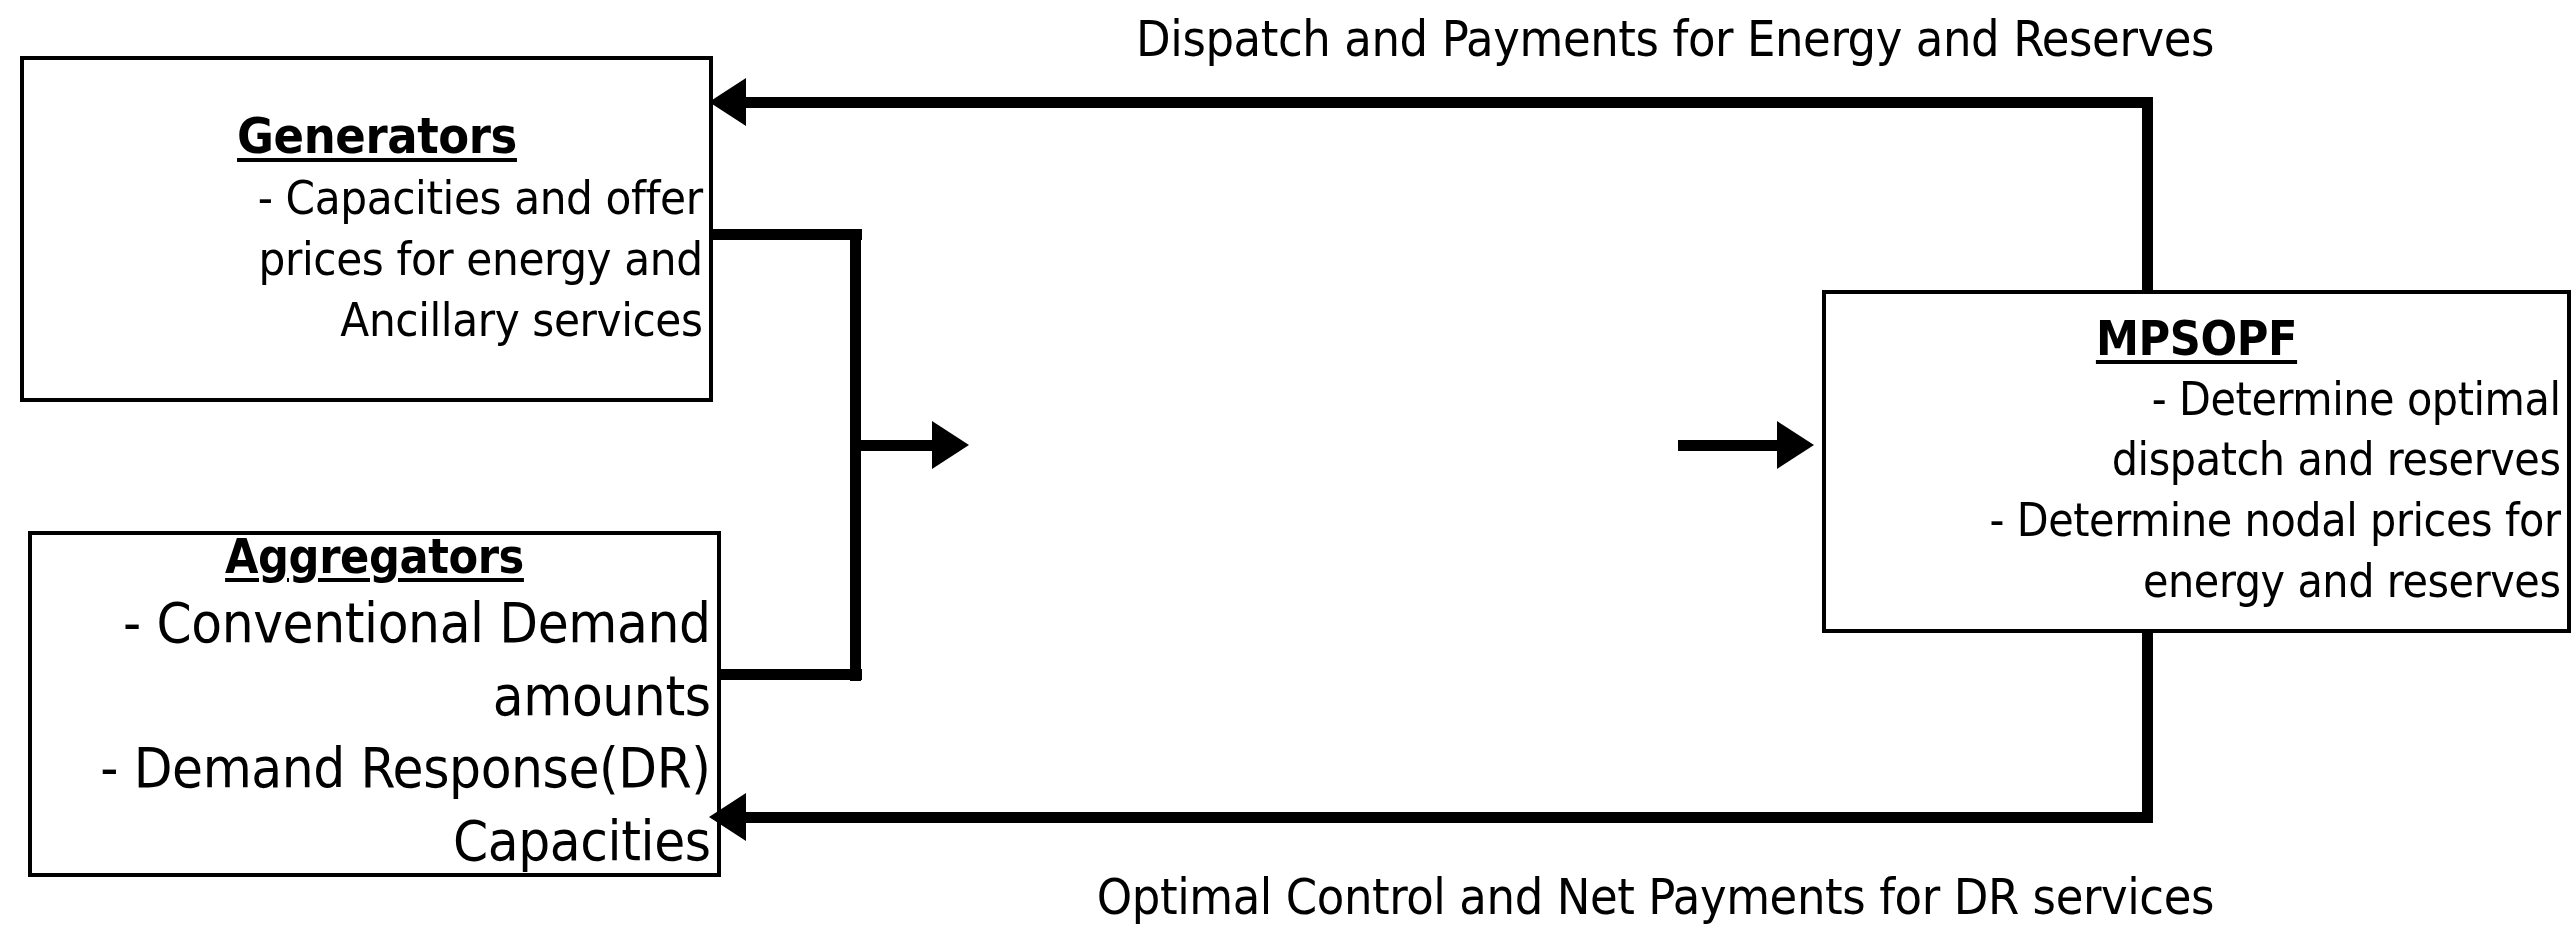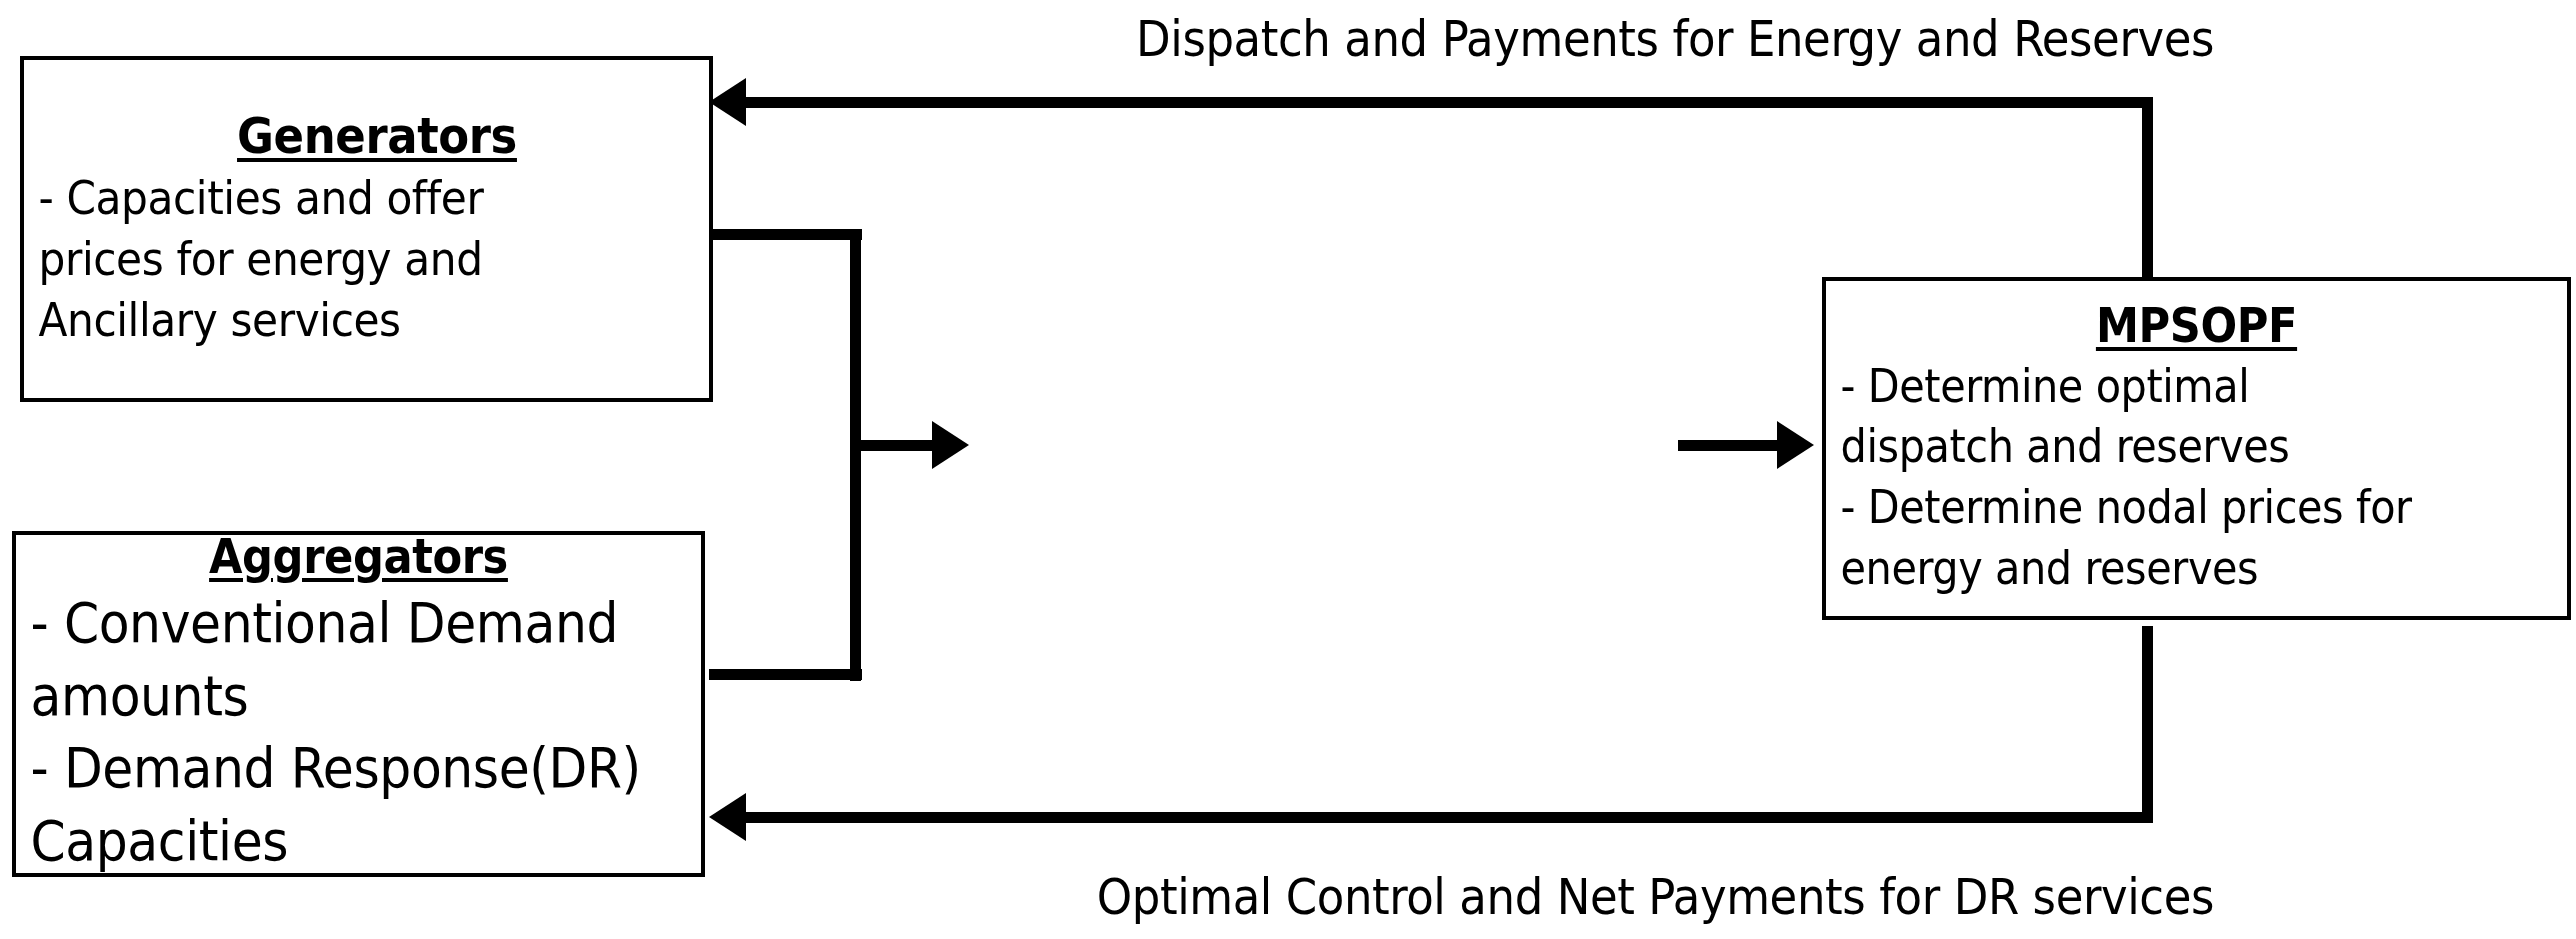--- a/index.html
+++ b/index.html
@@ -36,34 +36,34 @@
     text-decoration: underline;
     text-underline-offset: 4.8px;
     text-decoration-thickness: 4px;
     color: #000000;
     font-size: 48px;
     line-height: 1.12;
     letter-spacing: -0.4px;
     margin-bottom: 3.2px;
   }
   .node-body {
-    text-align: left;
+    text-align: right;
     color: #000000;
     font-size: 47px;
     line-height: 1.30;
     letter-spacing: -0.4px;
     white-space: pre-line;
     padding-left: 14.5px;
     padding-right: 6.4px;
   }
 
   #node-generators   { left: 20px;   top: 56px;   width: 693px;  height: 346px; }
-  #node-aggregators  { left: 12px;   top: 531px;  width: 693px;  height: 346px; }
+  #node-aggregators  { left: 28px;   top: 531px;  width: 693px;  height: 346px; }
   #node-system-operator { left: 972px; top: 296px; width: 709px; height: 342px; }
-  #node-mpsopf       { left: 1822px; top: 277px;  width: 749px;  height: 343px; }
+  #node-mpsopf       { left: 1822px; top: 290px;  width: 749px;  height: 343px; }
 
   #node-generators .node-title { font-size: 50px; padding-left: 21px; }
   #node-system-operator .node-title { font-size: 50px; }
   #node-mpsopf .node-body { font-size: 46px; line-height: 1.32; }
   #node-aggregators .node-body { font-size: 56px; }
 
   
   .hline, .vline {
     position: absolute;
     background: #000000;

